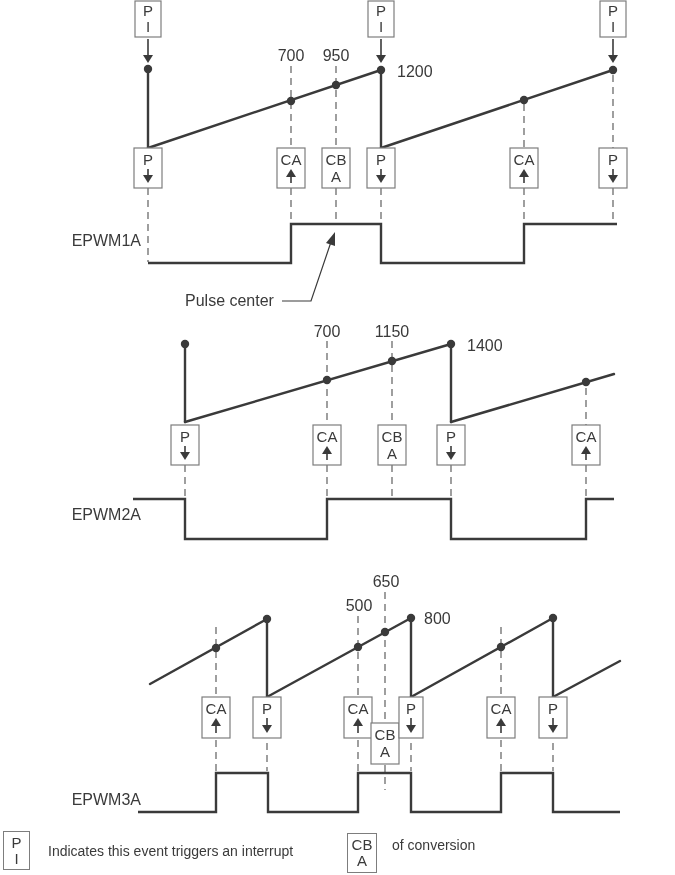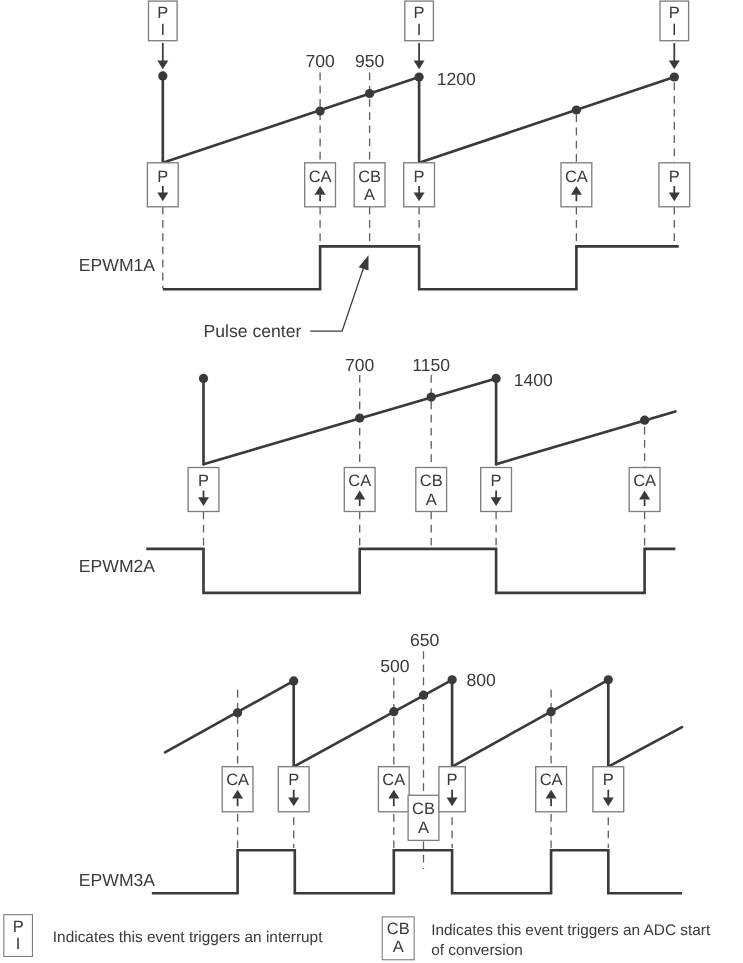--- a/index.html
+++ b/index.html
@@ -237,17 +237,16 @@
       <span>P</span>
       <span>I</span>
     </div>
     <div class="lg-text" style="left:48px;top:842px">Indicates this event triggers an interrupt</div>
 
     <div class="lg-box" style="left:347px;top:833px;width:30px;height:40px">
       <span>CB</span>
       <span>A</span>
     </div>
     <div class="lg-text" style="left:392px;top:836px">
-      <div>Indicates this event triggers an ADC start</div>
       <div>of conversion</div>
     </div>
   </div>
 </div>
 
 </body></html>

